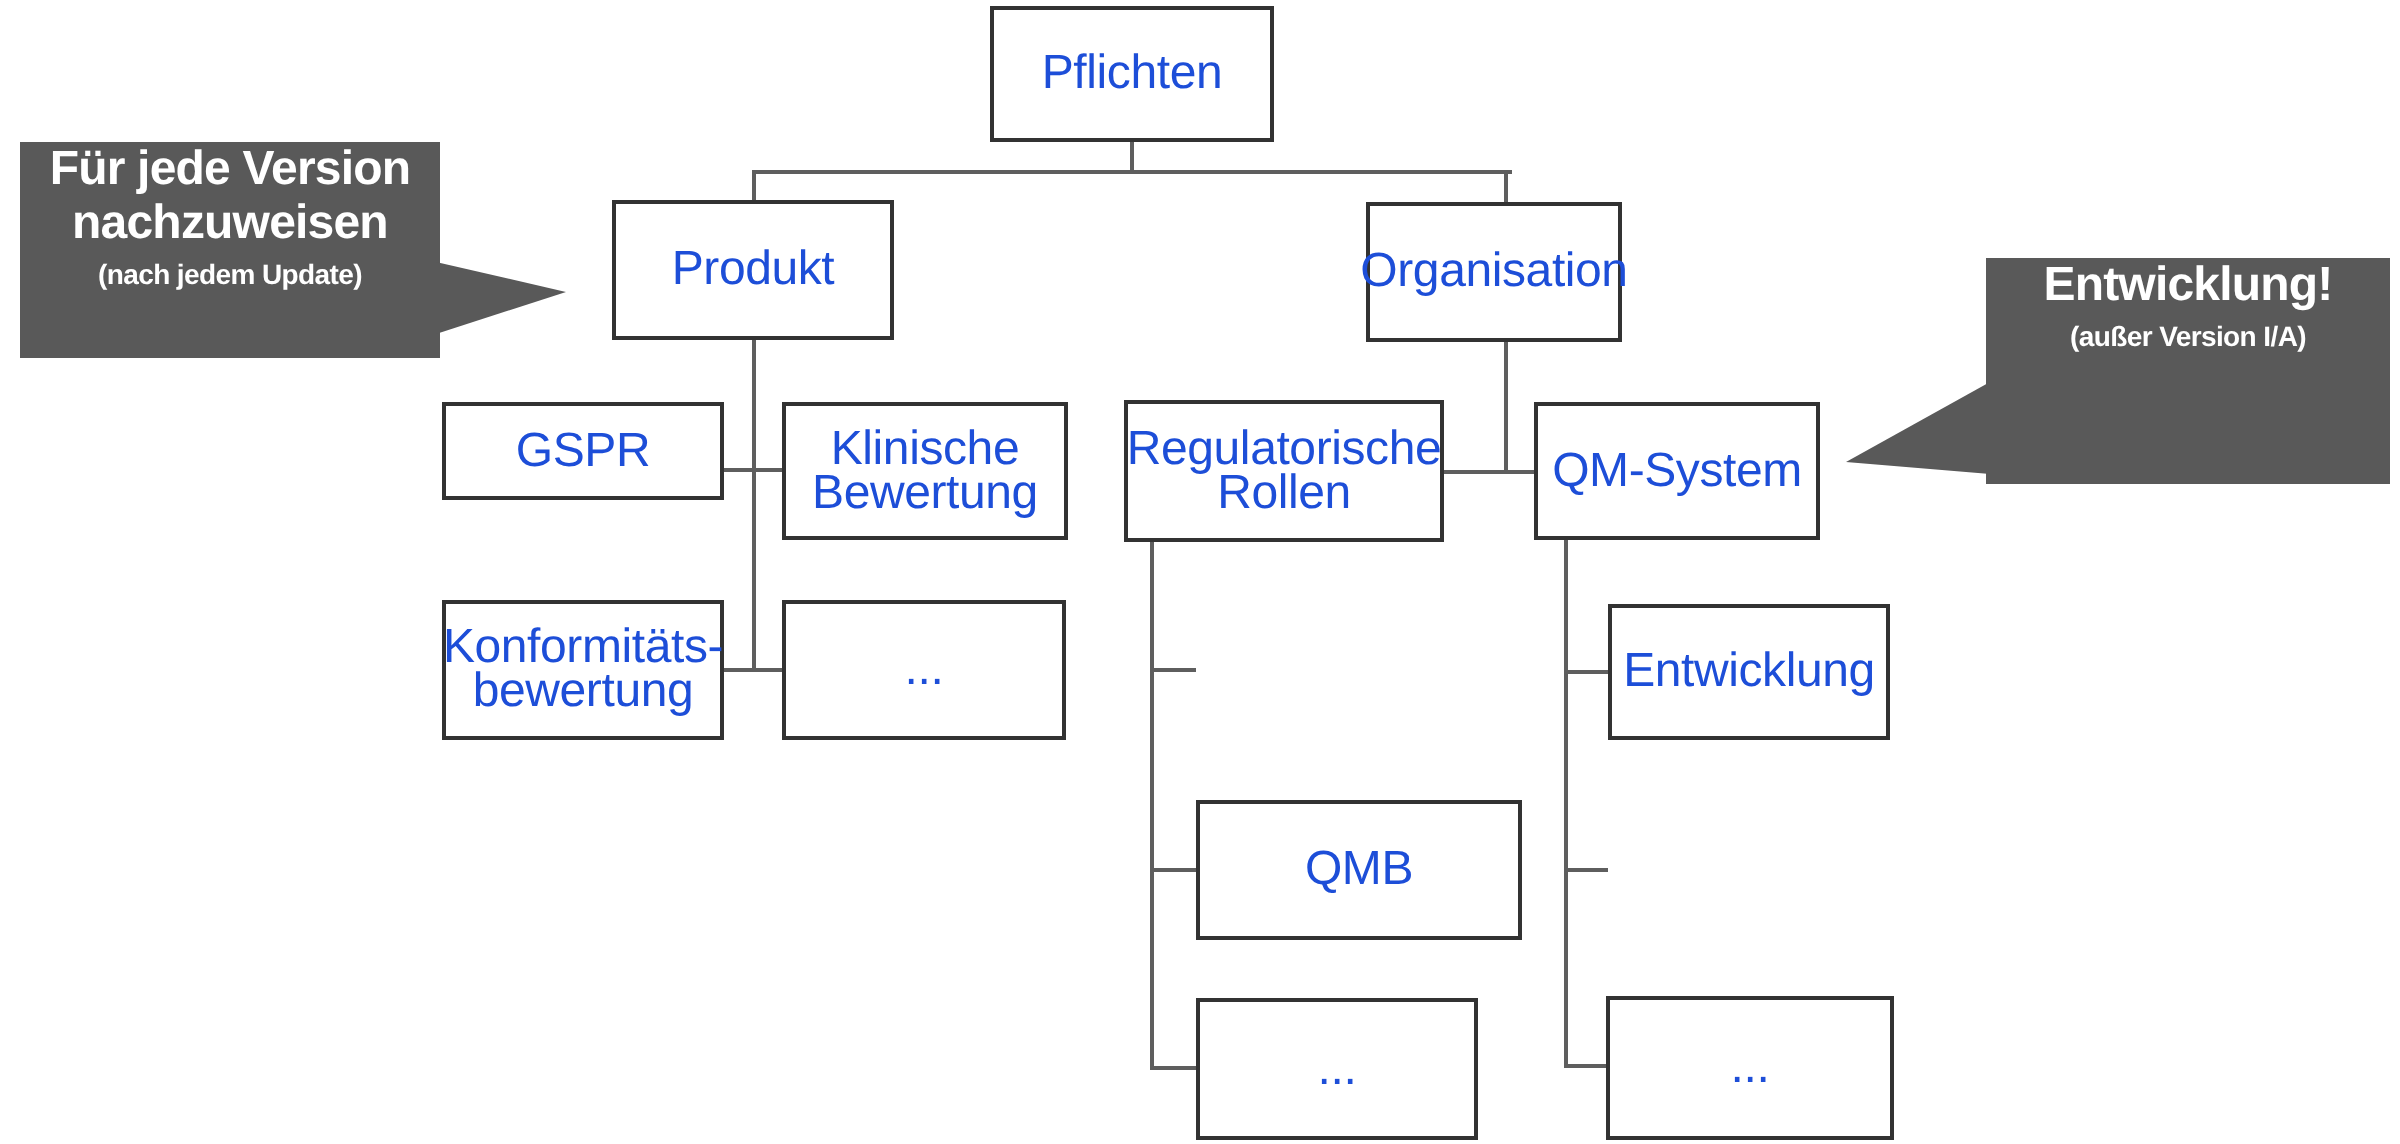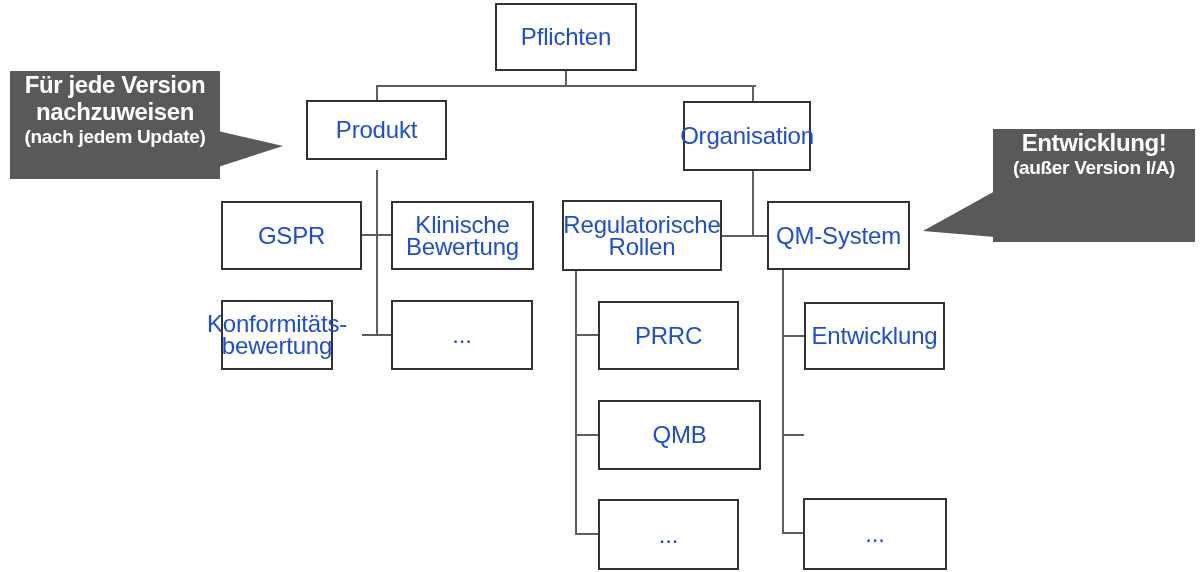--- a/index.html
+++ b/index.html
@@ -12,21 +12,21 @@
     display:flex;align-items:center;justify-content:center;text-align:center;
     font-size:24px;line-height:22px;color:#1d4ed8;letter-spacing:-0.2px;white-space:pre-line;
   }
   .line{position:absolute;background:#5e5e5e;}
   .callout{
     position:absolute;background:#595959;color:#ffffff;
     display:flex;flex-direction:column;align-items:center;justify-content:flex-start;
     text-align:center;font-weight:bold;
   }
   .callout .big{font-size:24px;line-height:27px;letter-spacing:-0.4px;}
-  .callout .small{font-size:19px;line-height:24px;letter-spacing:-0.3px;}
+  .callout .small{font-size:14px;line-height:24px;letter-spacing:-0.3px;}
   .pointer{position:absolute;background:#595959;}
   .pointer.left-bubble{left:218px;top:128px;width:66px;height:42px;
     clip-path:polygon(0px 3px,65px 18px,0px 39px);}
   .pointer.right-bubble{left:921px;top:189px;width:74px;height:50px;
     clip-path:polygon(74px 2px,2px 42px,74px 48px);}
 </style>
 </head>
 <body>
 
 <div class="stage">
@@ -43,35 +43,34 @@
   <div class="line" style="left:575px;top:271px;width:2px;height:264px"></div>
   <div class="line" style="left:575px;top:334px;width:23px;height:2px"></div>
   <div class="line" style="left:575px;top:434px;width:23px;height:2px"></div>
   <div class="line" style="left:575px;top:533px;width:23px;height:2px"></div>
   <div class="line" style="left:782px;top:270px;width:2px;height:264px"></div>
   <div class="line" style="left:782px;top:335px;width:22px;height:2px"></div>
   <div class="line" style="left:782px;top:434px;width:22px;height:2px"></div>
   <div class="line" style="left:782px;top:532px;width:21px;height:2px"></div>
 
   <div class="box" style="left:495px;top:3px;width:142px;height:68px"><span>Pflichten</span></div>
-  <div class="box" style="left:306px;top:100px;width:141px;height:60px"><span>Produkt</span></div>
+  <div class="box" style="left:306px;top:100px;width:141px;height:70px"><span>Produkt</span></div>
   <div class="box" style="left:683px;top:101px;width:128px;height:70px"><span>Organisation</span></div>
 
-  <div class="box" style="left:221px;top:201px;width:141px;height:69px"><span>GSPR</span></div>
+  <div class="box" style="left:221px;top:201px;width:141px;height:49px"><span>GSPR</span></div>
   <div class="box" style="left:391px;top:201px;width:143px;height:69px"><span>Klinische
 Bewertung</span></div>
-  <div class="box" style="left:221px;top:300px;width:112px;height:70px"><span>Konformitäts-
+  <div class="box" style="left:221px;top:300px;width:141px;height:70px"><span>Konformitäts-
 bewertung</span></div>
   <div class="box" style="left:391px;top:300px;width:142px;height:70px"><span>...</span></div>
 
   <div class="box" style="left:562px;top:200px;width:160px;height:71px"><span>Regulatorische
 Rollen</span></div>
   <div class="box" style="left:767px;top:201px;width:143px;height:69px"><span>QM-System</span></div>
 
-  <div class="box" style="left:598px;top:301px;width:141px;height:69px"><span>PRRC</span></div>
   <div class="box" style="left:598px;top:400px;width:163px;height:70px"><span>QMB</span></div>
   <div class="box" style="left:598px;top:499px;width:141px;height:71px"><span>...</span></div>
 
   <div class="box" style="left:804px;top:302px;width:141px;height:68px"><span>Entwicklung</span></div>
   <div class="box" style="left:803px;top:498px;width:144px;height:72px"><span>...</span></div>
 
   <div class="callout" style="left:10px;top:71px;width:210px;height:108px">
     <span class="big">Für jede Version</span>
     <span class="big">nachzuweisen</span>
     <span class="small">(nach jedem Update)</span>

